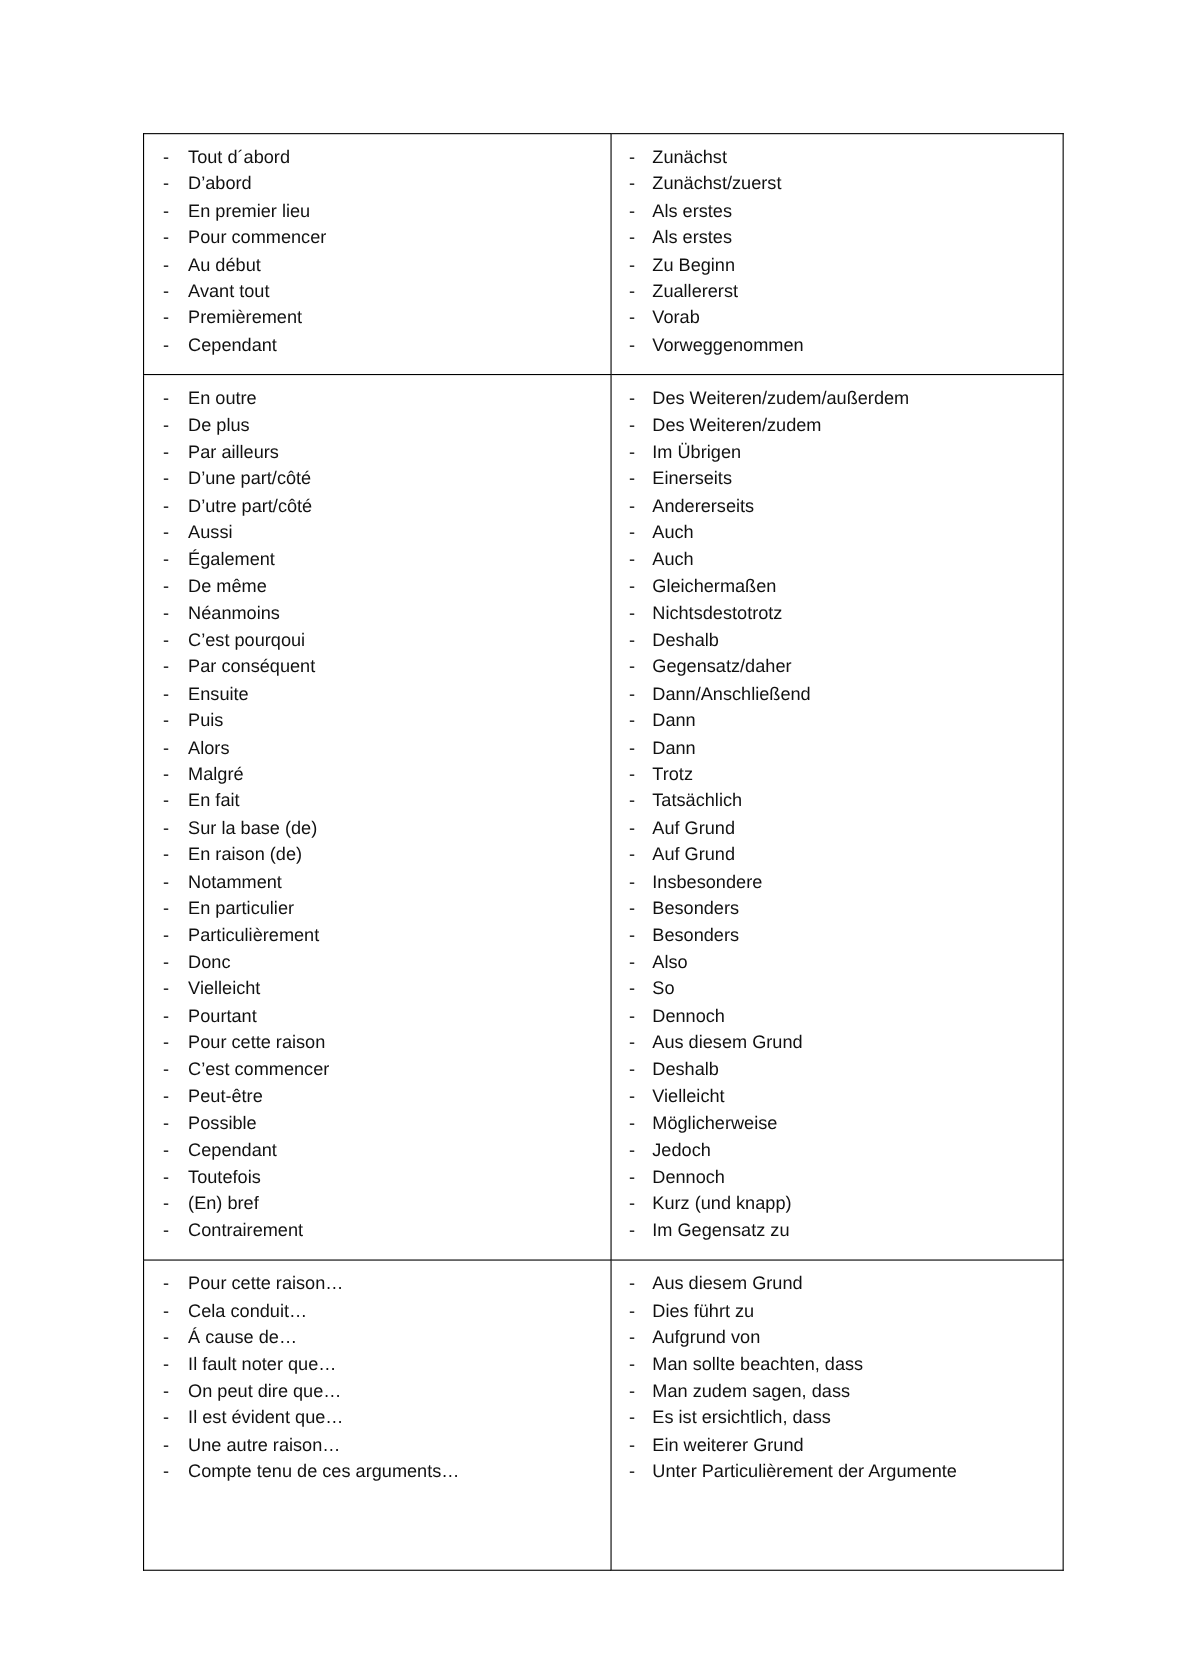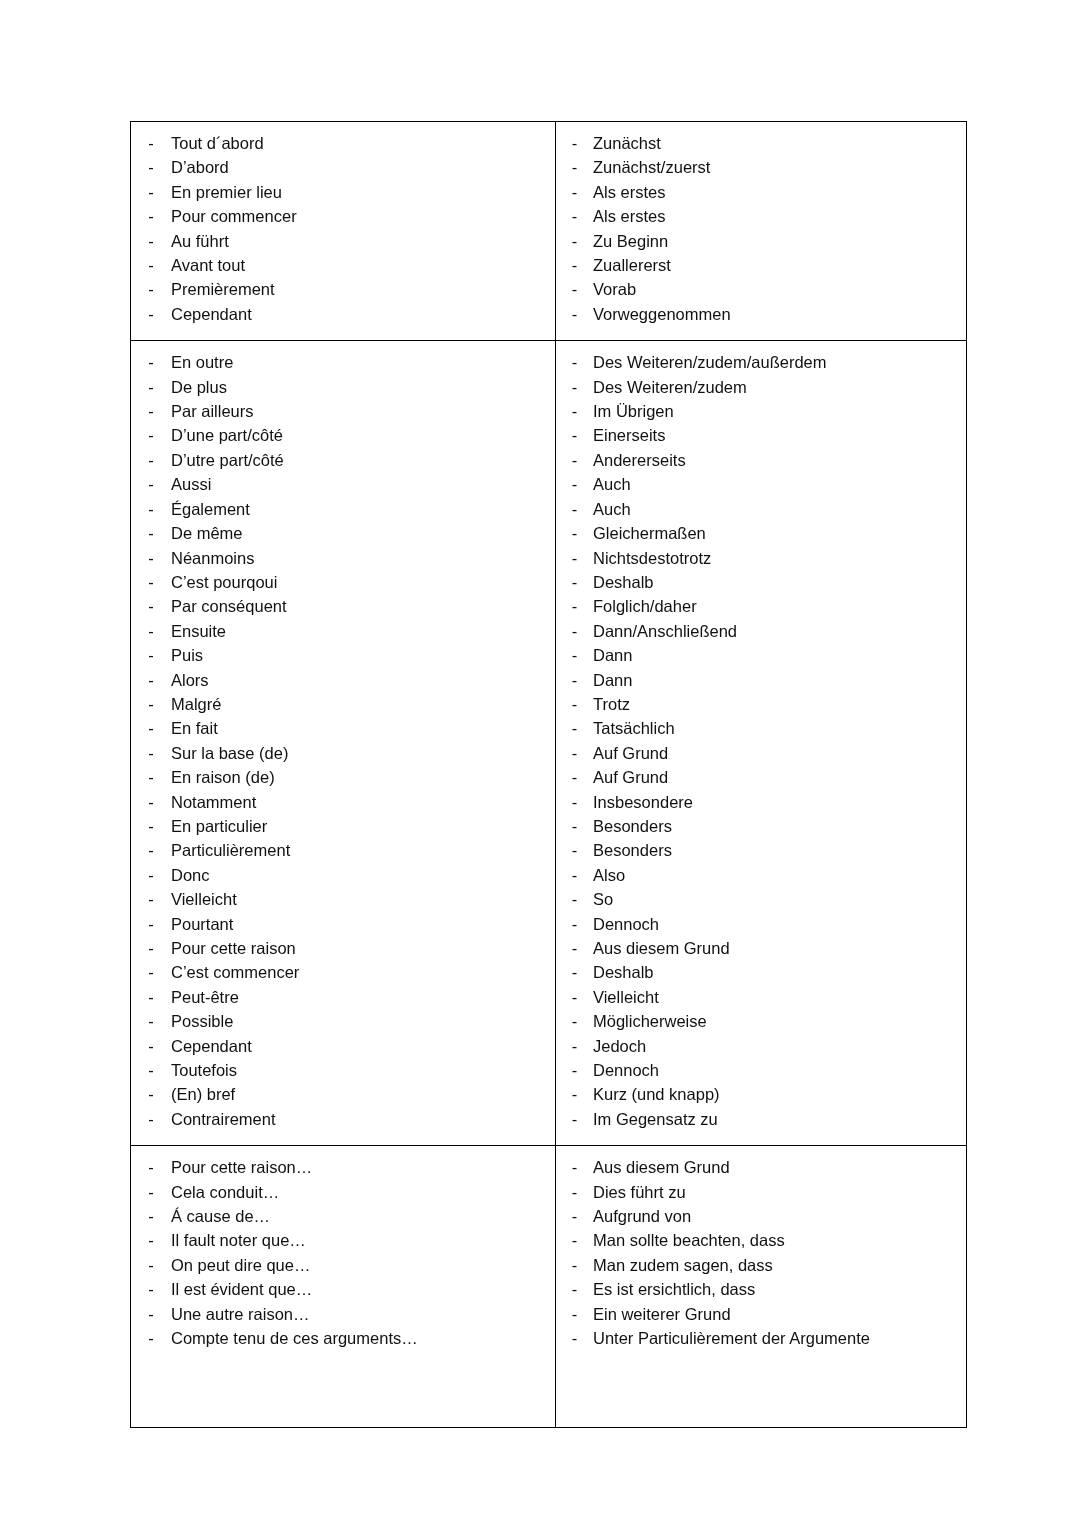--- a/index.html
+++ b/index.html
@@ -93,21 +93,21 @@
                 <li>
                   <span class="dash">-</span>
                   <span class="txt">En premier lieu</span>
                 </li>
                 <li>
                   <span class="dash">-</span>
                   <span class="txt">Pour commencer</span>
                 </li>
                 <li>
                   <span class="dash">-</span>
-                  <span class="txt">Au führt</span>
+                  <span class="txt">Au début</span>
                 </li>
                 <li>
                   <span class="dash">-</span>
                   <span class="txt">Avant tout</span>
                 </li>
                 <li>
                   <span class="dash">-</span>
                   <span class="txt">Premièrement</span>
                 </li>
                 <li>
@@ -323,21 +323,21 @@
                 <li>
                   <span class="dash">-</span>
                   <span class="txt">Nichtsdestotrotz</span>
                 </li>
                 <li>
                   <span class="dash">-</span>
                   <span class="txt">Deshalb</span>
                 </li>
                 <li>
                   <span class="dash">-</span>
-                  <span class="txt">Folglich/daher</span>
+                  <span class="txt">Gegensatz/daher</span>
                 </li>
                 <li>
                   <span class="dash">-</span>
                   <span class="txt">Dann/Anschließend</span>
                 </li>
                 <li>
                   <span class="dash">-</span>
                   <span class="txt">Dann</span>
                 </li>
                 <li>

